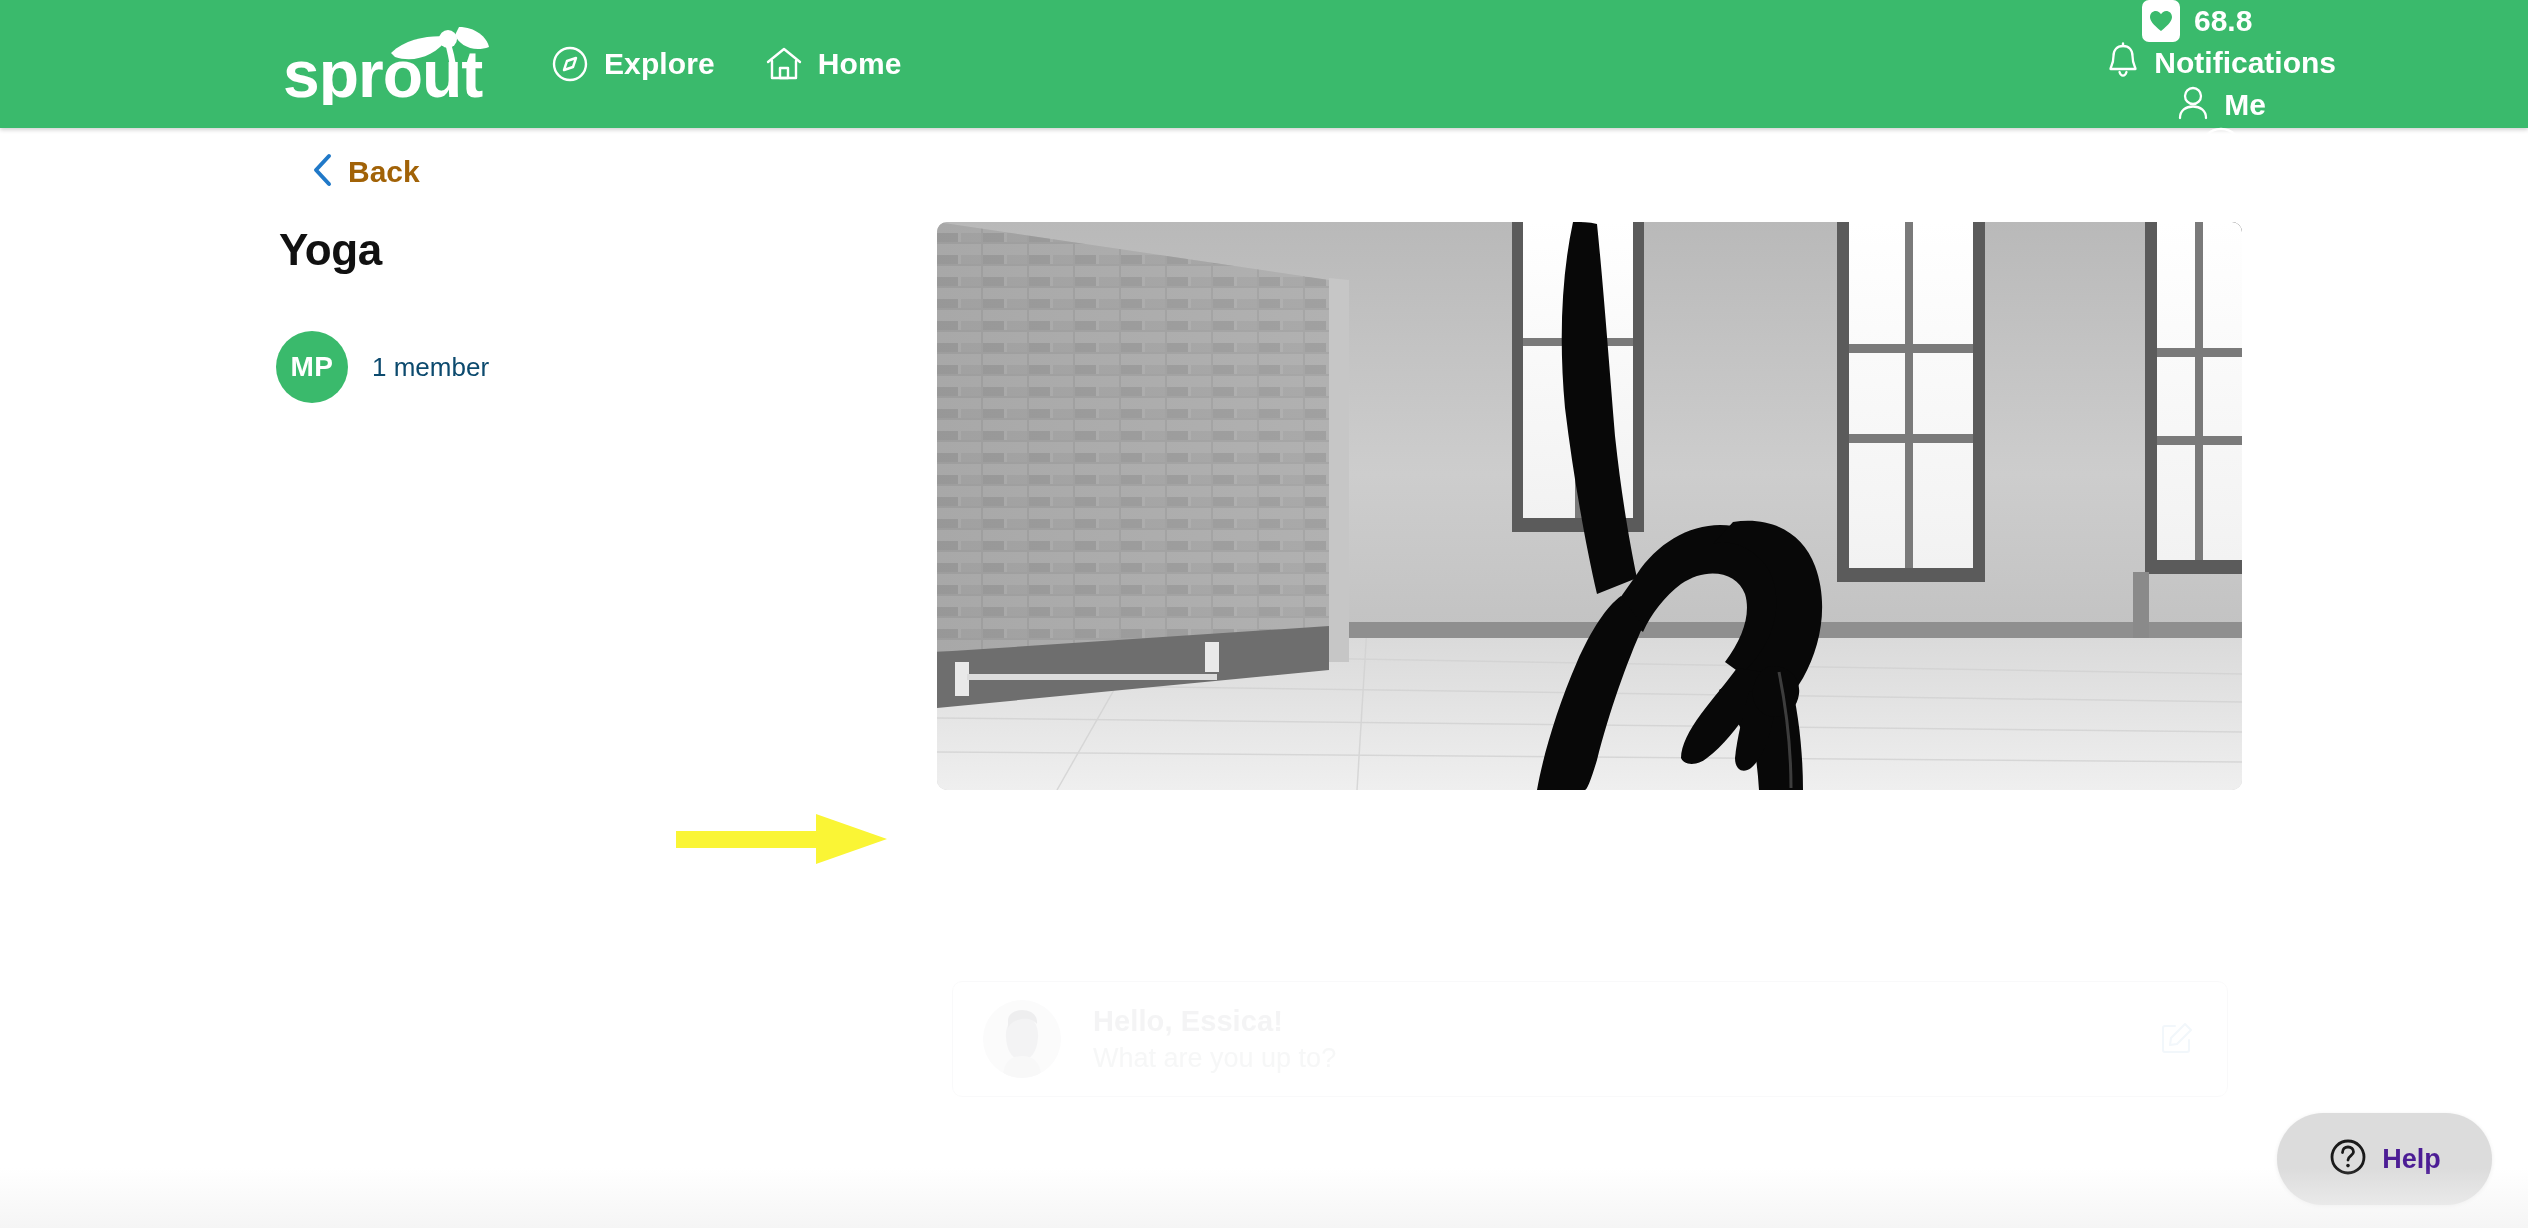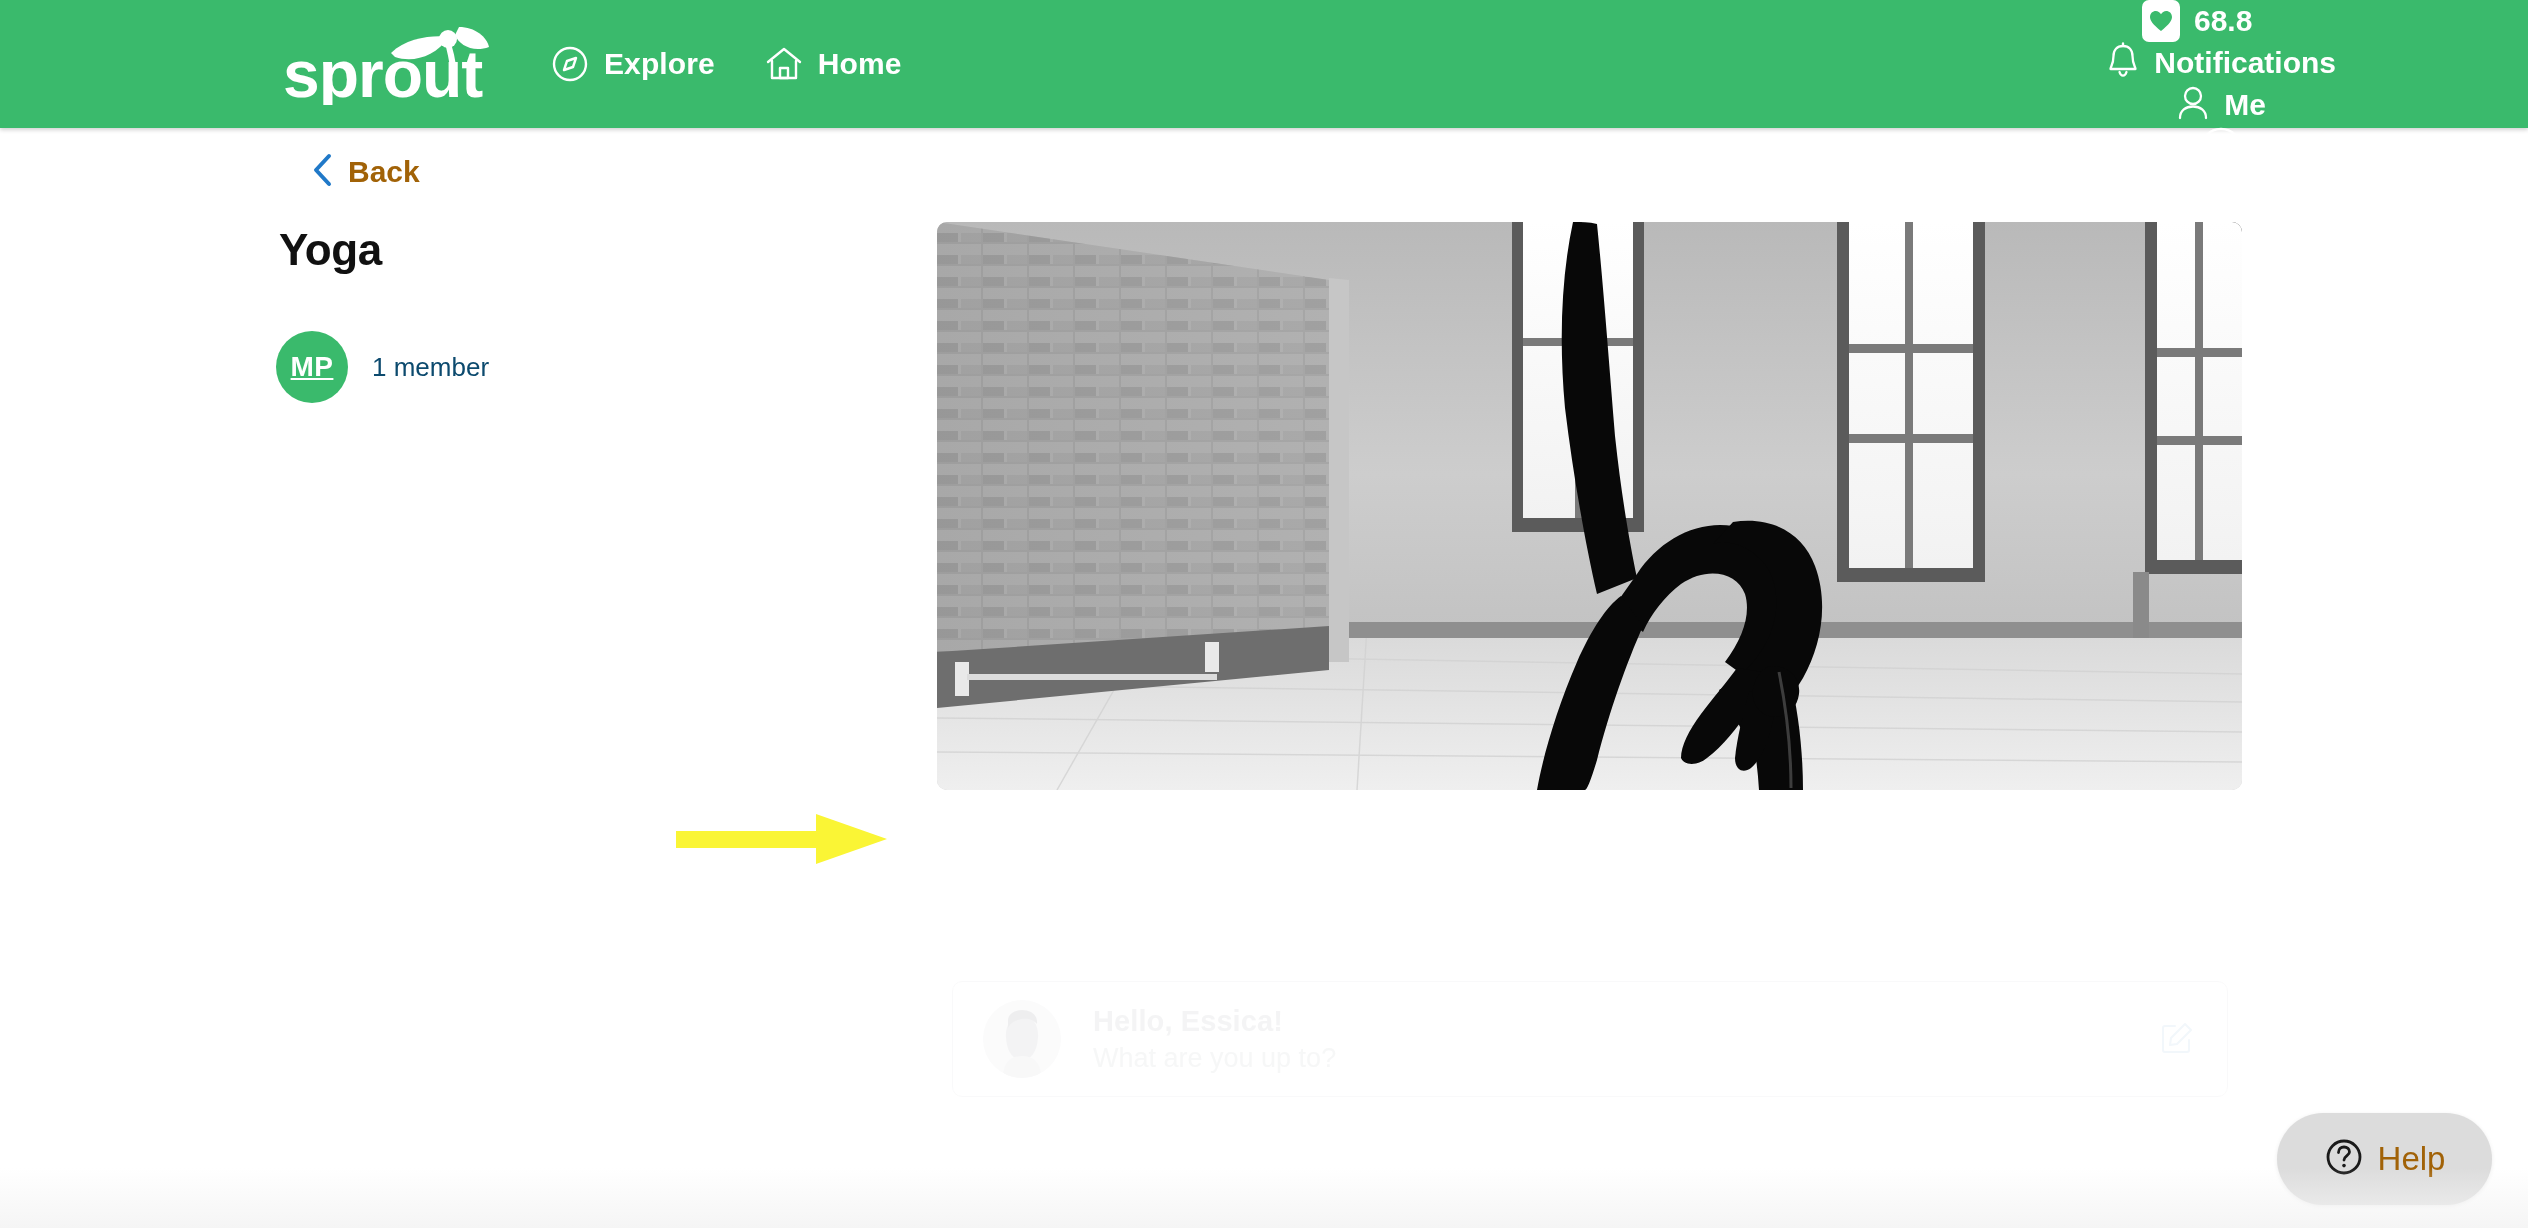--- a/index.html
+++ b/index.html
@@ -136,21 +136,20 @@
     width: 72px; height: 72px;
     border-radius: 50%;
     background: #3ABA6C;
     color: #ffffff;
     font-size: 28px;
     font-weight: bold;
     display: flex;
     align-items: center;
     justify-content: center;
     letter-spacing: 0.4px;
-    text-decoration: underline;
   }
   .member-count {
     color: #0c4a6e;
     font-size: 26px;
     font-weight: normal;
   }
 
   
   .hero-photo {
     position: absolute;
@@ -245,23 +244,23 @@
     background: #DCDCDC;
     border-radius: 46px;
     display: flex;
     align-items: center;
     justify-content: center;
     gap: 14px;
     cursor: pointer;
     box-shadow: 0 1px 4px rgba(0,0,0,0.08);
   }
   .help-label {
-    font-size: 33px;
-    font-weight: normal;
-    color: #a16207;
+    font-size: 27px;
+    font-weight: bold;
+    color: #4c1d95;
   }
 
   
   .bottom-fade {
     position: absolute;
     left: 0; bottom: 0;
     width: 2528px;
     height: 60px;
     background: linear-gradient(to bottom, rgba(250,250,250,0) 0%, rgba(244,244,244,0.9) 100%);
     pointer-events: none;

